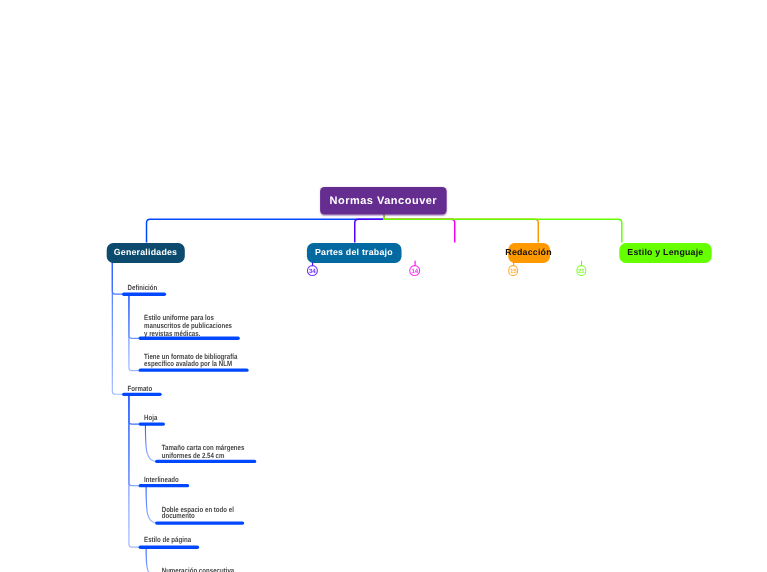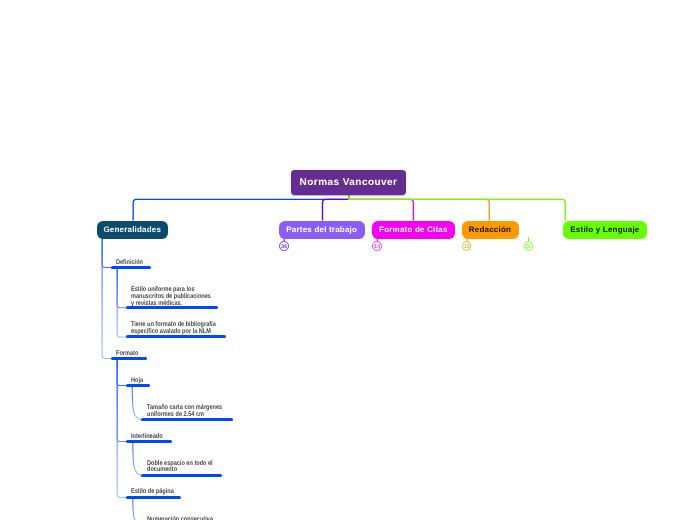--- a/index.html
+++ b/index.html
@@ -73,29 +73,28 @@
       <path d="M 117.2 267.45 L 117.2 334.34999999999997 C 117.2 335.78 118.37 336.95 119.8 336.95 L 127.8 336.95" fill="none" stroke="url(#grad1)" stroke-width="1.05" stroke-linecap="butt" stroke-linejoin="round"></path>
       <path d="M 117.2 358.45 L 117.2 382.95 C 117.2 384.38 118.37 385.55 119.8 385.55 L 127.6 385.55" fill="none" stroke="url(#grad2)" stroke-width="1.05" stroke-linecap="butt" stroke-linejoin="round"></path>
       <path d="M 117.2 358.45 L 117.2 438.95 C 117.2 440.38 118.37 441.55 119.8 441.55 L 128.20000000000002 441.55" fill="none" stroke="url(#grad2)" stroke-width="1.05" stroke-linecap="butt" stroke-linejoin="round"></path>
       <path d="M 117.2 358.45 L 117.2 494.84999999999997 C 117.2 496.28 118.37 497.45 119.8 497.45 L 128.20000000000002 497.45" fill="none" stroke="url(#grad2)" stroke-width="1.05" stroke-linecap="butt" stroke-linejoin="round"></path>
       <path d="M 132.2 385.55 C 132.2 408.056 132.2 419.65 143 419.65" fill="none" stroke="url(#grad3)" stroke-width="1.05" stroke-linecap="butt" stroke-linejoin="round"></path>
       <path d="M 132.8 441.55 C 132.8 463.924 132.8 475.45 143 475.45" fill="none" stroke="url(#grad4)" stroke-width="1.05" stroke-linecap="butt" stroke-linejoin="round"></path>
       <path d="M 132.8 497.45 C 132.8 515.006 132.8 524.05 143 524.05" fill="none" stroke="url(#grad5)" stroke-width="1.05" stroke-linecap="butt" stroke-linejoin="round"></path>
     </svg>
 <div class="node root" style="left: 291px; top: 169.5px; width: 115px; height: 25px; background: rgb(102, 45, 145); color: rgb(255, 255, 255);">Normas Vancouver</div>
     <div class="node lvl1" style="left: 96.5px; top: 220.5px; width: 71.5px; height: 18px; background: #0c4a6e; color: rgb(255, 255, 255);">Generalidades</div>
-    <div class="node lvl1" style="left: 278.7px; top: 220.5px; width: 86px; height: 18px; background: #8b5cf6; color: rgb(255, 255, 255); text-align: center;">Partes del trabajo</div>
+    <div class="node lvl1" style="left: 278.7px; top: 220.5px; width: 86px; height: 18px; background: #0369a1; color: rgb(255, 255, 255); text-align: center;">Partes del trabajo</div>
     <div class="badge" style="left: 279px; top: 241.1px; border-color: rgb(77, 0, 255); color: rgb(77, 0, 255); box-sizing: border-box; opacity: 0.78;">
       <span>34</span>
     </div>
-    <div class="node lvl1" style="left: 371.9px; top: 220.5px; width: 83px; height: 18px; background: rgb(245, 0, 240); color: rgb(255, 255, 255);">Formato de Citas</div>
     <div class="badge" style="left: 372.2px; top: 241.1px; border-color: rgb(245, 0, 240); color: rgb(245, 0, 240); box-sizing: border-box; opacity: 0.78;">
       <span>14</span>
     </div>
-    <div class="node lvl1" style="left: 461.5px; top: 220.5px; width: 57px; height: 18px; background: rgb(255, 153, 0); color: rgb(17, 17, 17);">Redacción</div>
+    <div class="node lvl1" style="left: 461.5px; top: 220.5px; width: 38px; height: 18px; background: rgb(255, 153, 0); color: rgb(17, 17, 17);">Redacción</div>
     <div class="badge" style="left: 461.8px; top: 241.1px; border-color: rgb(255, 153, 0); color: rgb(255, 153, 0); box-sizing: border-box; opacity: 0.78;">
       <span>15</span>
     </div>
     <div class="node lvl1" style="left: 523.2px; top: 220.5px; width: 83.5px; height: 18px; background: rgb(102, 255, 0); color: rgb(17, 17, 17); margin-left: 40px;">Estilo y Lenguaje</div>
     <div class="badge" style="left: 523.5px; top: 241.1px; border-color: rgb(102, 255, 0); color: rgb(102, 255, 0); box-sizing: border-box; opacity: 0.78;">
       <span>21</span>
     </div>
     <div class="ul" style="left: 110.8px; top: 265.95px; width: 40.7px; background: rgb(0, 72, 255);"></div>
     <div class="leaf" style="left: 115.8px; top: 260px;">Definición</div>
     <div class="ul" style="left: 126px; top: 306.15px; width: 92.2px; background: rgb(0, 72, 255);"></div>

